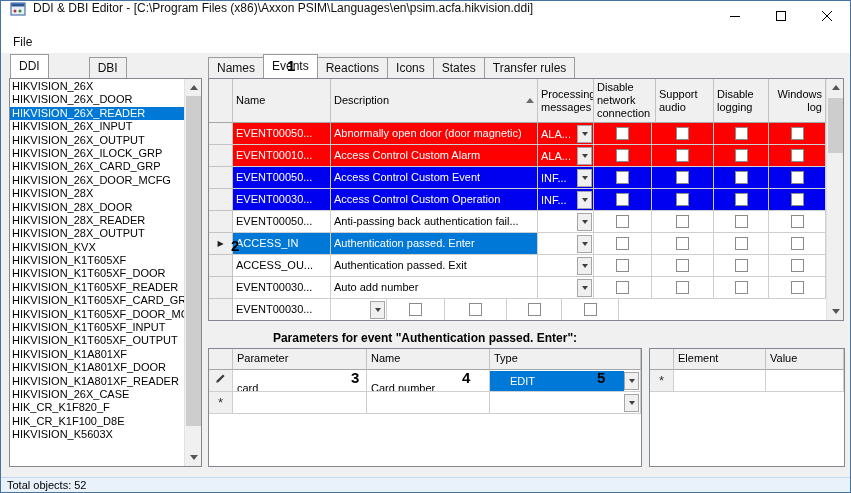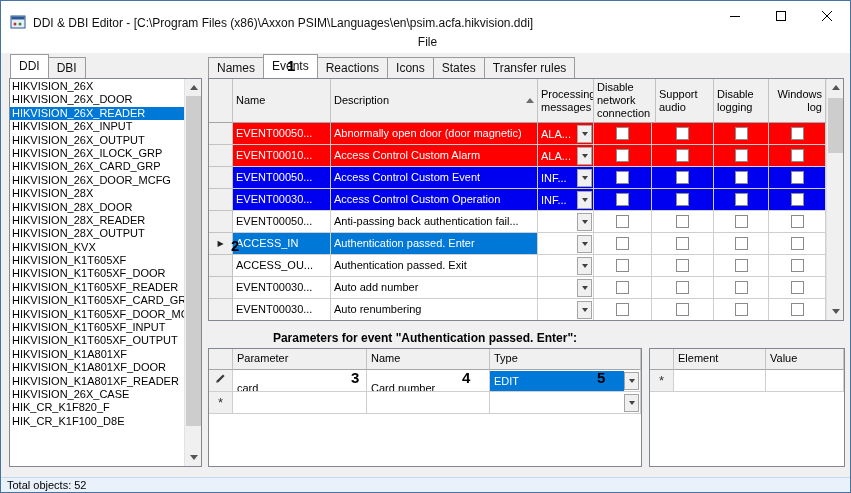--- a/index.html
+++ b/index.html
@@ -1,31 +1,31 @@
 <!DOCTYPE html>
 <html><head>
 <meta charset="utf-8">
 <style>
   *{margin:0;padding:0;box-sizing:border-box;}
   html,body{margin:0;padding:0;}
   body{font-family:"Liberation Sans",sans-serif;background:#cfcfcf;}
   #root{position:relative;width:851px;height:493px;background:#f0f0f0;border:1px solid #46729f;overflow:hidden;
         --red:#fe0000;--blue:#0000f0;--sel:#0078d7;--ann:#000;}
   
-  .titlebar{position:absolute;left:0;top:0;width:100%;height:29px;background:#fff;display:flex;align-items:flex-end;}
+  .titlebar{position:absolute;left:0;top:0;width:100%;height:29px;background:#fff;display:flex;align-items:flex-start;}
   .app-icon{width:16px;height:16px;margin:0 7px 0 9px;flex:none;}
   .title-text{font-size:12px;color:#101010;white-space:nowrap;}
   .win-controls{margin-left:auto;display:flex;height:29px;}
   .win-btn{width:46px;display:flex;align-items:center;justify-content:center;cursor:default;}
   
-  .menubar{position:absolute;left:0;top:29px;width:100%;height:23px;background:#fff;display:flex;align-items:center;justify-content:center;}
+  .menubar{position:absolute;left:0;top:29px;width:100%;height:23px;background:#fff;display:flex;align-items:center;}
   .menu-item{font-size:12px;padding:3px 8px;margin-left:4px;color:#111;}
   
   .tabstrip{position:absolute;display:flex;align-items:flex-end;height:24px;top:53px;}
-  #left-tabstrip{left:9px;}
+  #left-tabstrip{left:9px;gap:41px;}
   #right-tabstrip{left:207px;justify-content:flex-end;}
   .tab{height:21px;line-height:20px;padding:0 8px;font-size:12px;background:#f0f0f0;border:1px solid #9b9b9b;border-bottom:none;color:#111;}
   .tab + .tab{margin-left:-1px;}
   .tab.active{height:24px;line-height:23px;background:#fff;position:relative;z-index:2;}
   
   #listbox{position:absolute;left:8px;top:77px;width:193px;height:389px;background:#fff;border:1px solid #828790;overflow:hidden;}
   #ddi-list{position:absolute;left:0;top:1px;right:17px;bottom:0;overflow:hidden;}
   .list-item{height:13.4px;line-height:13.4px;font-size:11px;padding-left:2px;white-space:nowrap;overflow:hidden;color:#000;}
   .list-item.selected{background:var(--sel);color:#fff;}
   
@@ -58,21 +58,21 @@
   .grow.selrow .namec,.grow.selrow .descc{background:var(--sel);color:#fff;}
   
   #param-label{position:absolute;left:207px;top:330px;width:434px;text-align:center;font-size:12px;font-weight:bold;color:#000;}
   #param-grid{position:absolute;left:207px;top:347px;width:434px;height:119px;background:#fff;border:1px solid #828790;overflow:hidden;}
   #element-grid{position:absolute;left:648px;top:347px;width:196px;height:119px;background:#fff;border:1px solid #828790;overflow:hidden;}
   .phead{display:flex;height:21px;}
   .phc{flex:none;background:#f0f0f0;border-right:1px solid #c3c3c3;border-bottom:1px solid #a6a6a6;font-size:11px;line-height:19px;padding:0 4px;overflow:hidden;color:#000;}
   .prow{display:flex;height:22px;background:#fff;}
   .pcell{flex:none;border-right:1px solid #cfcfcf;border-bottom:1px solid #cfcfcf;font-size:11px;line-height:21px;padding:8px 4px;white-space:nowrap;overflow:hidden;color:#000;}
   .typec{flex:none;border-right:1px solid #cfcfcf;border-bottom:1px solid #cfcfcf;display:flex;align-items:center;overflow:hidden;}
-  .typetext{flex:1;font-size:11px;line-height:20px;height:20px;padding-left:4px;white-space:nowrap;overflow:hidden;}
+  .typetext{flex:1;font-size:11px;line-height:20px;height:20px;padding-left:20px;white-space:nowrap;overflow:hidden;}
   .typetext.sel{background:var(--sel);color:#fff;}
   .newstar{font-size:13px;line-height:10px;color:#333;}
   
   #statusbar{position:absolute;left:0;top:476px;width:100%;height:17px;background:#e9f2fb;border-top:1px solid #c4d9ec;font-size:11px;line-height:15px;padding-left:6px;color:#000;}
   
   .ann{position:absolute;font-size:15px;font-weight:bold;color:var(--ann);z-index:20;line-height:15px;}
 </style>
 </head>
 <body>
 
@@ -138,20 +138,21 @@
         <div class="list-item">HIKVISION_K1T605XF_CARD_GR</div>
         <div class="list-item">HIKVISION_K1T605XF_DOOR_MC</div>
         <div class="list-item">HIKVISION_K1T605XF_INPUT</div>
         <div class="list-item">HIKVISION_K1T605XF_OUTPUT</div>
         <div class="list-item">HIKVISION_K1A801XF</div>
         <div class="list-item">HIKVISION_K1A801XF_DOOR</div>
         <div class="list-item">HIKVISION_K1A801XF_READER</div>
         <div class="list-item">HIKVISION_26X_CASE</div>
         <div class="list-item">HIK_CR_K1F820_F</div>
         <div class="list-item">HIK_CR_K1F100_D8E</div>
+        <div class="list-item">HIKVISION_K5603X</div>
       </div>
     <div class="vscroll">
       <div class="sb-btn sb-up">
           <span class="tri-up"></span>
         </div>
       <div class="sb-thumb" style="top:17px;height:330px;"></div>
       <div class="sb-btn sb-down">
           <span class="tri-down"></span>
         </div>
     </div>
@@ -376,21 +377,20 @@
             <div class="gcell checkc" style="width: 55px;">
               <span class="checkbox"></span>
             </div>
             <div class="gcell checkc" style="width: 57px;">
               <span class="checkbox"></span>
             </div>
           </div>
           <div class="grow">
             <div class="gcell rowhdr" style="width: 24px;"></div>
             <div class="gcell namec" style="width: 98px;">EVENT00030...</div>
-            <div class="gcell descc" style="width: 207px;">Auto renumbering</div>
             <div class="gcell procc" style="width: 56px;">
               <span class="proctext"></span>
               <span class="dd-btn">
                 <span class="dd-arrow"></span>
               </span>
             </div>
             <div class="gcell checkc" style="width: 58px;">
               <span class="checkbox"></span>
             </div>
             <div class="gcell checkc" style="width: 62px;">

